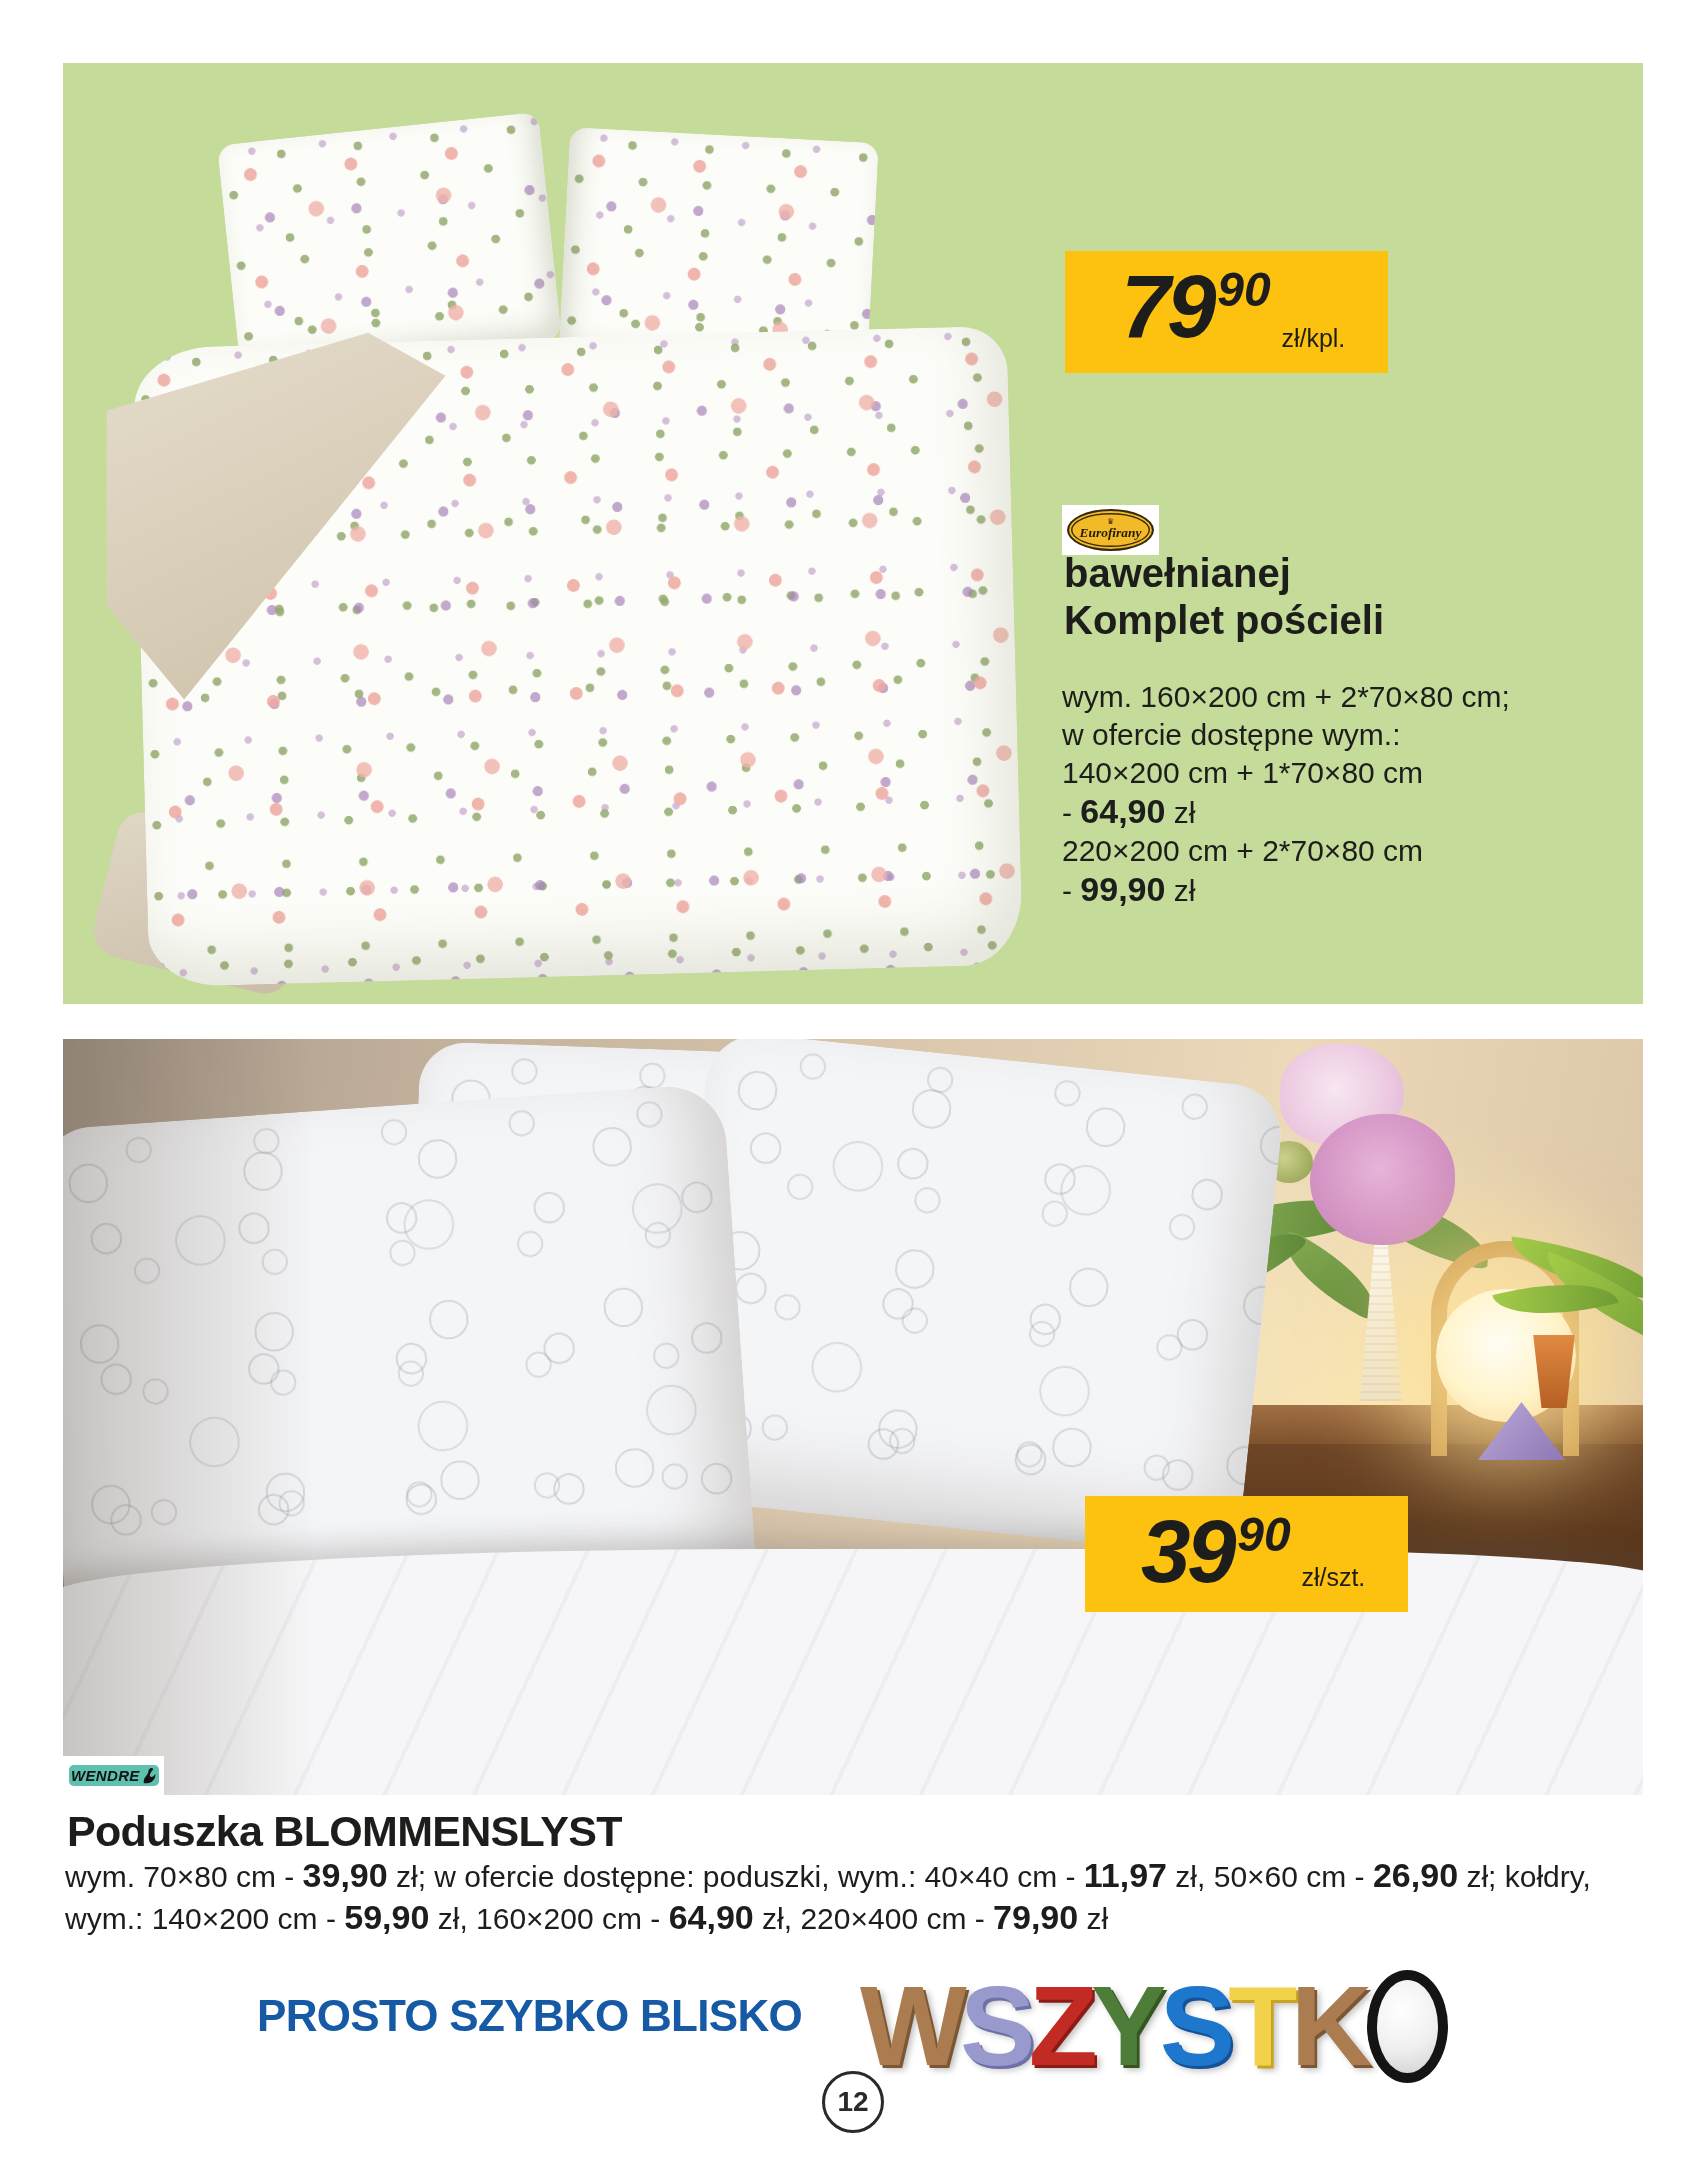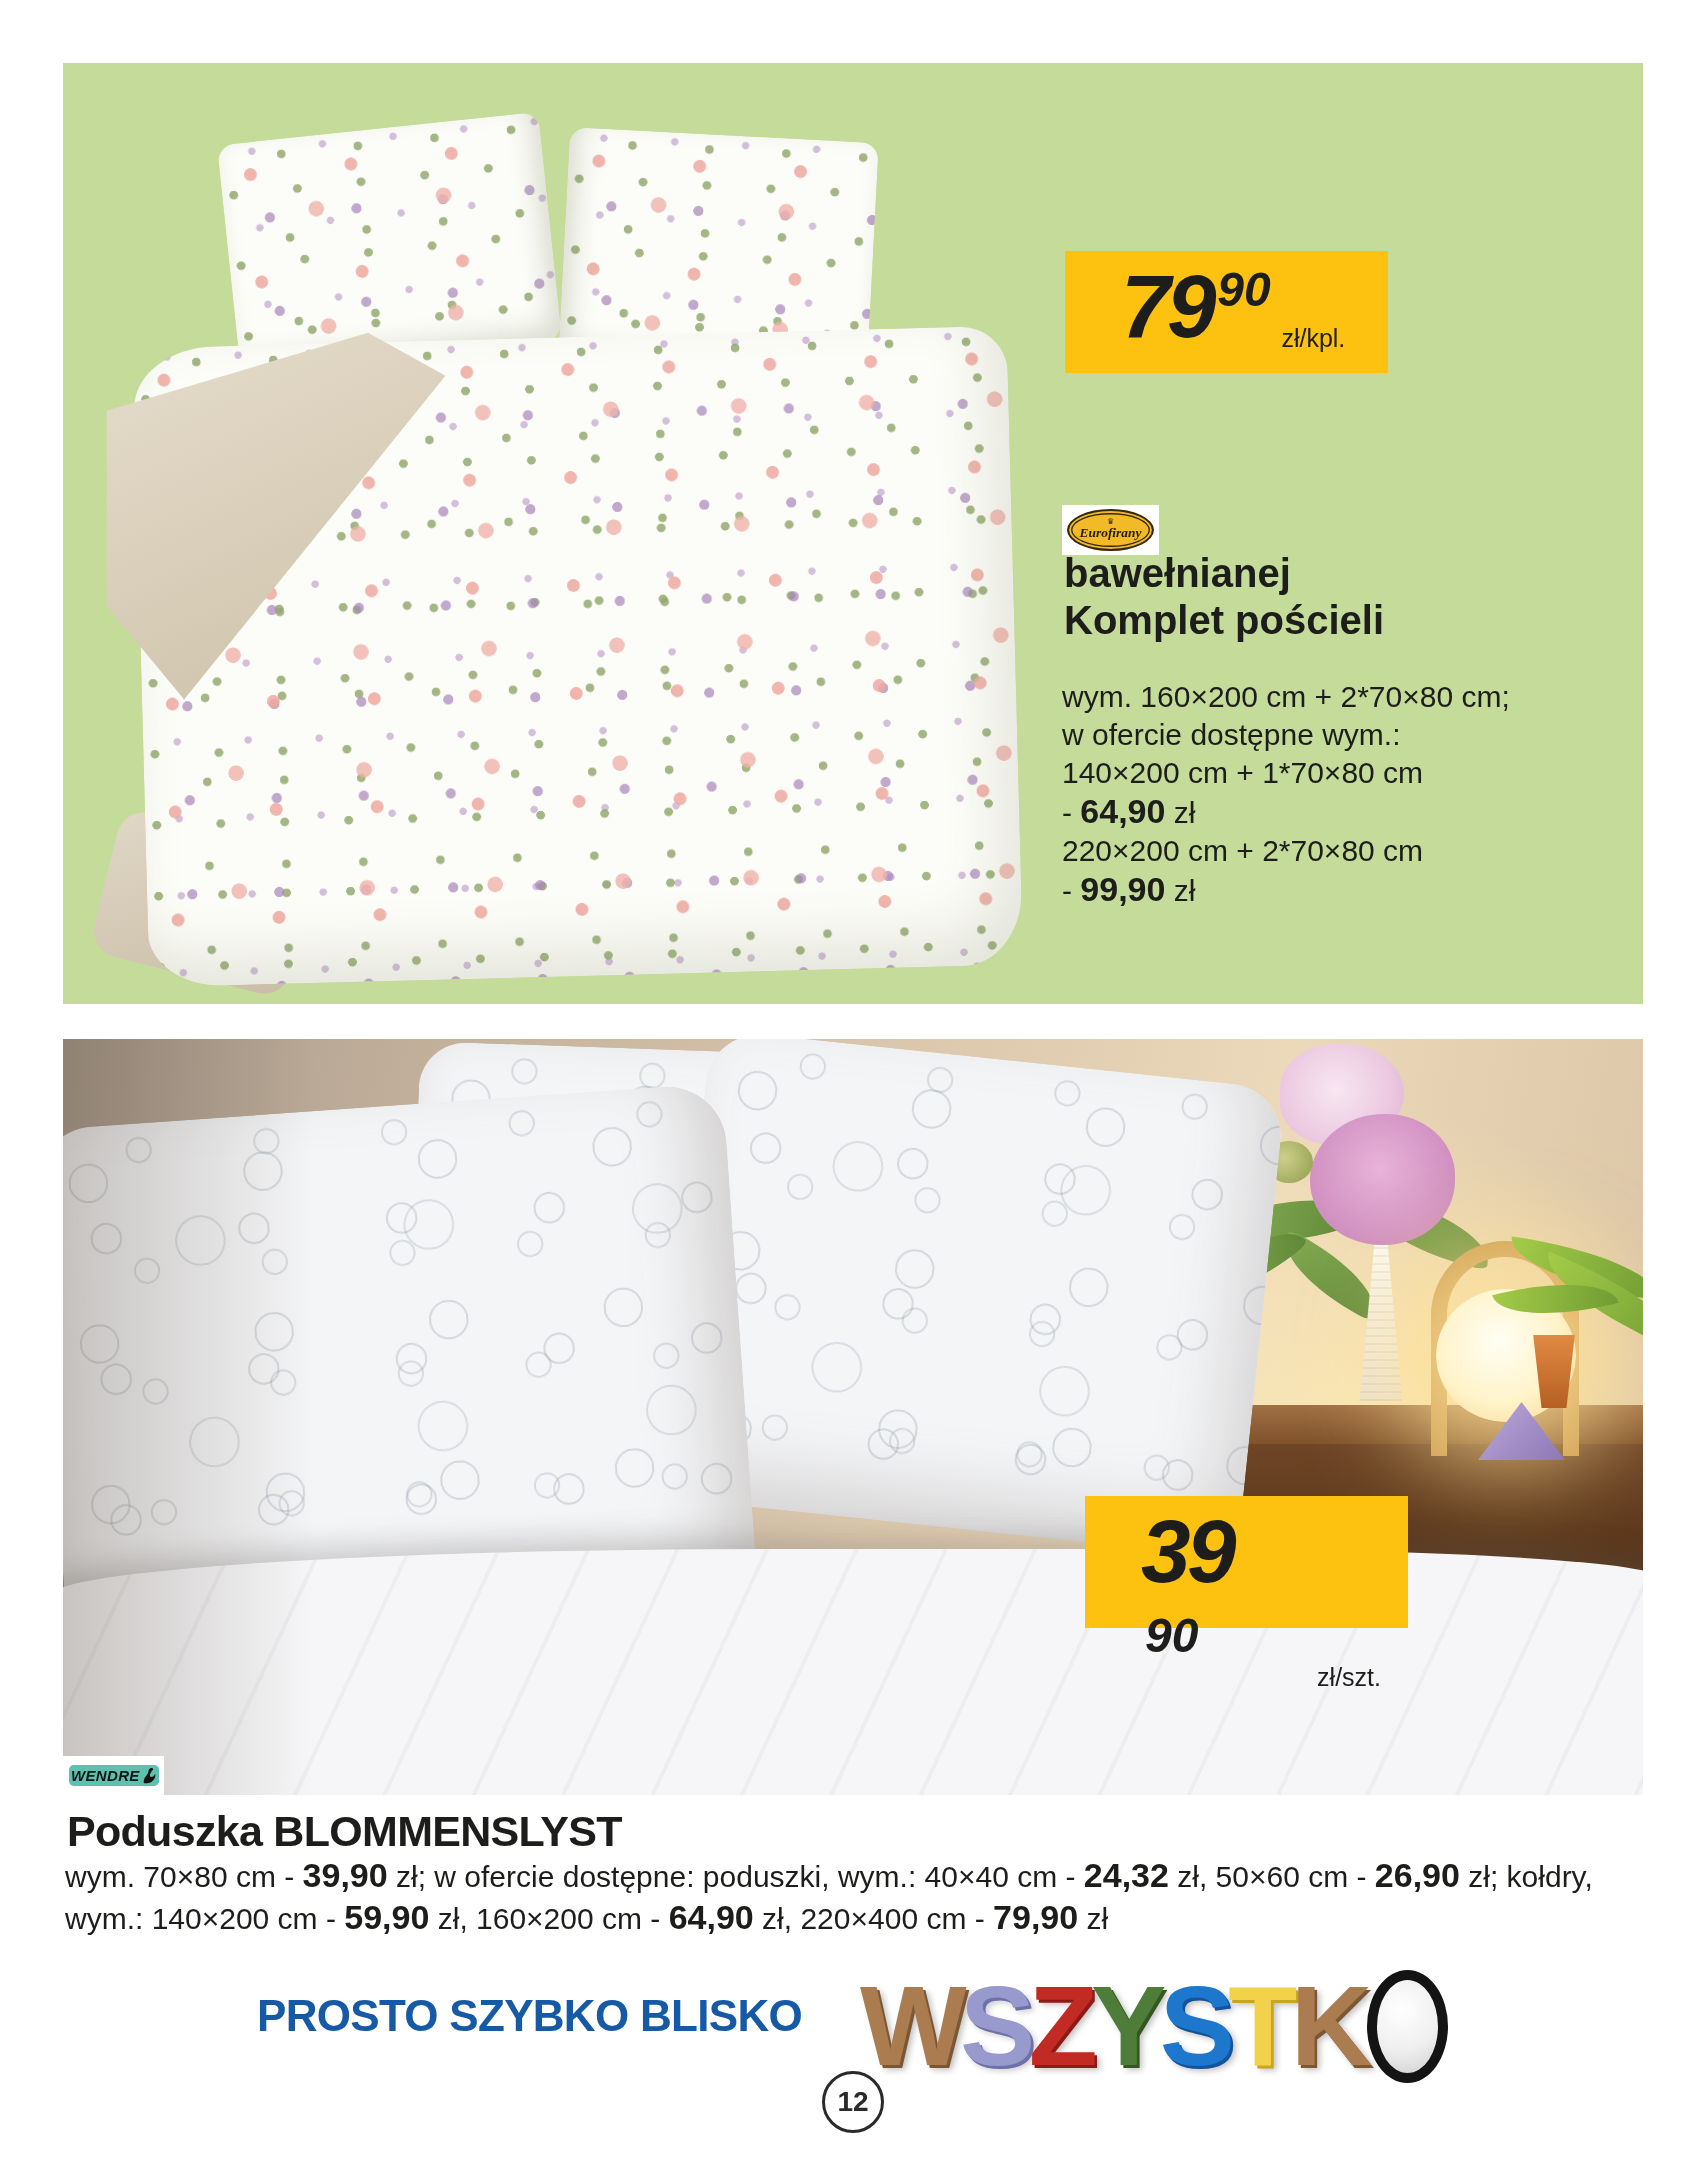--- a/index.html
+++ b/index.html
@@ -31,21 +31,21 @@
   .duvet-fold{position:absolute;left:34px;top:262px;width:484px;height:390px;
          clip-path:polygon(2% 22%,56% 2%,72% 13%,18% 96%,2% 72%);
          background:linear-gradient(155deg,#e6ddcd 0%,#d6cbb5 55%,#c6b99f 100%);}
 
   
   .badge{position:absolute;background:#fdc20f;display:flex;align-items:flex-start;padding:5.4px 27px 0 56px;box-sizing:border-box;}
   .badge .main{font-size:89px;line-height:101px;font-weight:800;font-style:italic;letter-spacing:-3.4px;color:#1d1d1b;}
   .badge .cents{font-size:48px;line-height:54px;font-weight:800;font-style:italic;margin-top:6.7px;margin-left:4px;color:#1d1d1b;}
   .badge .unit{font-size:25px;font-weight:400;color:#1d1d1b;align-self:flex-end;margin:0 0 20px 10.8px;white-space:nowrap;}
   .badge1{left:1065px;top:251px;width:323px;height:122px;}
-  .badge2{left:1086px;top:1496px;width:323px;height:132px;flex-direction:column;}
+  .badge2{left:1086px;top:1496px;width:323px;height:116px;}
 
   
   .efy{position:absolute;left:1062px;top:504px;width:97px;height:50px;background:#ffffff;display:flex;align-items:center;justify-content:center;}
   .efy-oval{width:83px;height:38px;border-radius:50%;background:#f2b929;border:2px solid #36280a;
             box-shadow:inset 0 0 0 2px #f2b929, inset 0 0 0 3.4px #36280a;
             display:flex;flex-direction:column;align-items:center;justify-content:center;}
   .efy-crown{font-size:8px;line-height:6.7px;color:#36280a;}
   .efy-name{font-family:"Liberation Serif",serif;font-weight:700;font-style:italic;font-size:13.4px;color:#231a05;letter-spacing:0;}
 
   
@@ -218,21 +218,21 @@
       <span class="wendre-name">WENDRE</span>
       <svg width="15" height="17.5" viewBox="0 0 22 26">
         <path d="M4 24 C3 14 10 14 11 6 C11 2 15 1 16 4 C16 8 13 9 13 12 C13 17 19 15 21 10 C22 18 16 24 9 24 Z" fill="#131313"></path>
         <circle cx="15.5" cy="3.5" r="2.2" fill="#131313"></circle>
       </svg>
     </div>
   </div>
 
   <div class="p2-title">Poduszka BLOMMENSLYST</div>
   <div class="p2-desc desc">
-    <div><span>wym. 70×80 cm - </span><span class="b">39,90</span><span> zł; w ofercie dostępne: poduszki, wym.: 40×40 cm - </span><span class="b">24,32</span><span> zł, 50×60 cm - </span><span class="b">26,90</span><span> zł; kołdry,</span></div>
+    <div><span>wym. 70×80 cm - </span><span class="b">39,90</span><span> zł; w ofercie dostępne: poduszki, wym.: 40×40 cm - </span><span class="b">11,97</span><span> zł, 50×60 cm - </span><span class="b">26,90</span><span> zł; kołdry,</span></div>
     <div><span>wym.: 140×200 cm - </span><span class="b">59,90</span><span> zł, 160×200 cm - </span><span class="b">64,90</span><span> zł, 220×400 cm - </span><span class="b">79,90</span><span> zł</span></div>
   </div>
 
   <div class="slogan">PROSTO SZYBKO BLISKO</div>
   <div class="wszystko">
       <span class="lt lt-wood">W</span>
       <span class="lt lt-lavender">S</span>
       <span class="lt lt-red">Z</span>
       <span class="lt lt-green">Y</span>
       <span class="lt lt-blue">S</span>

